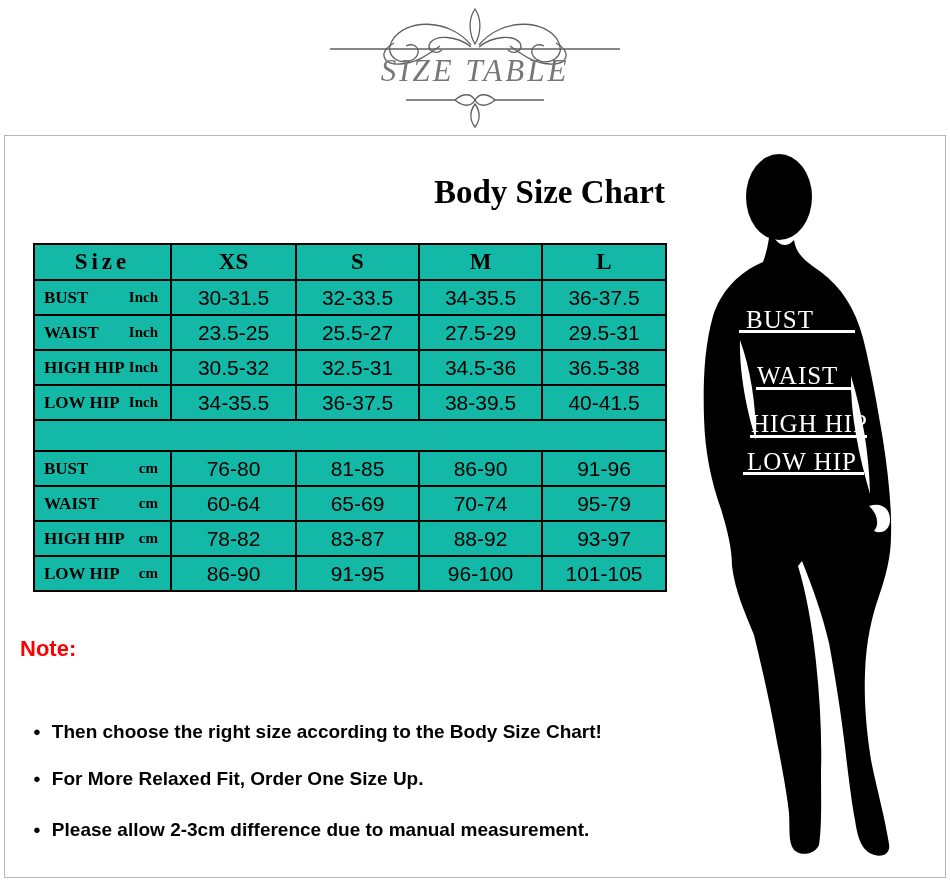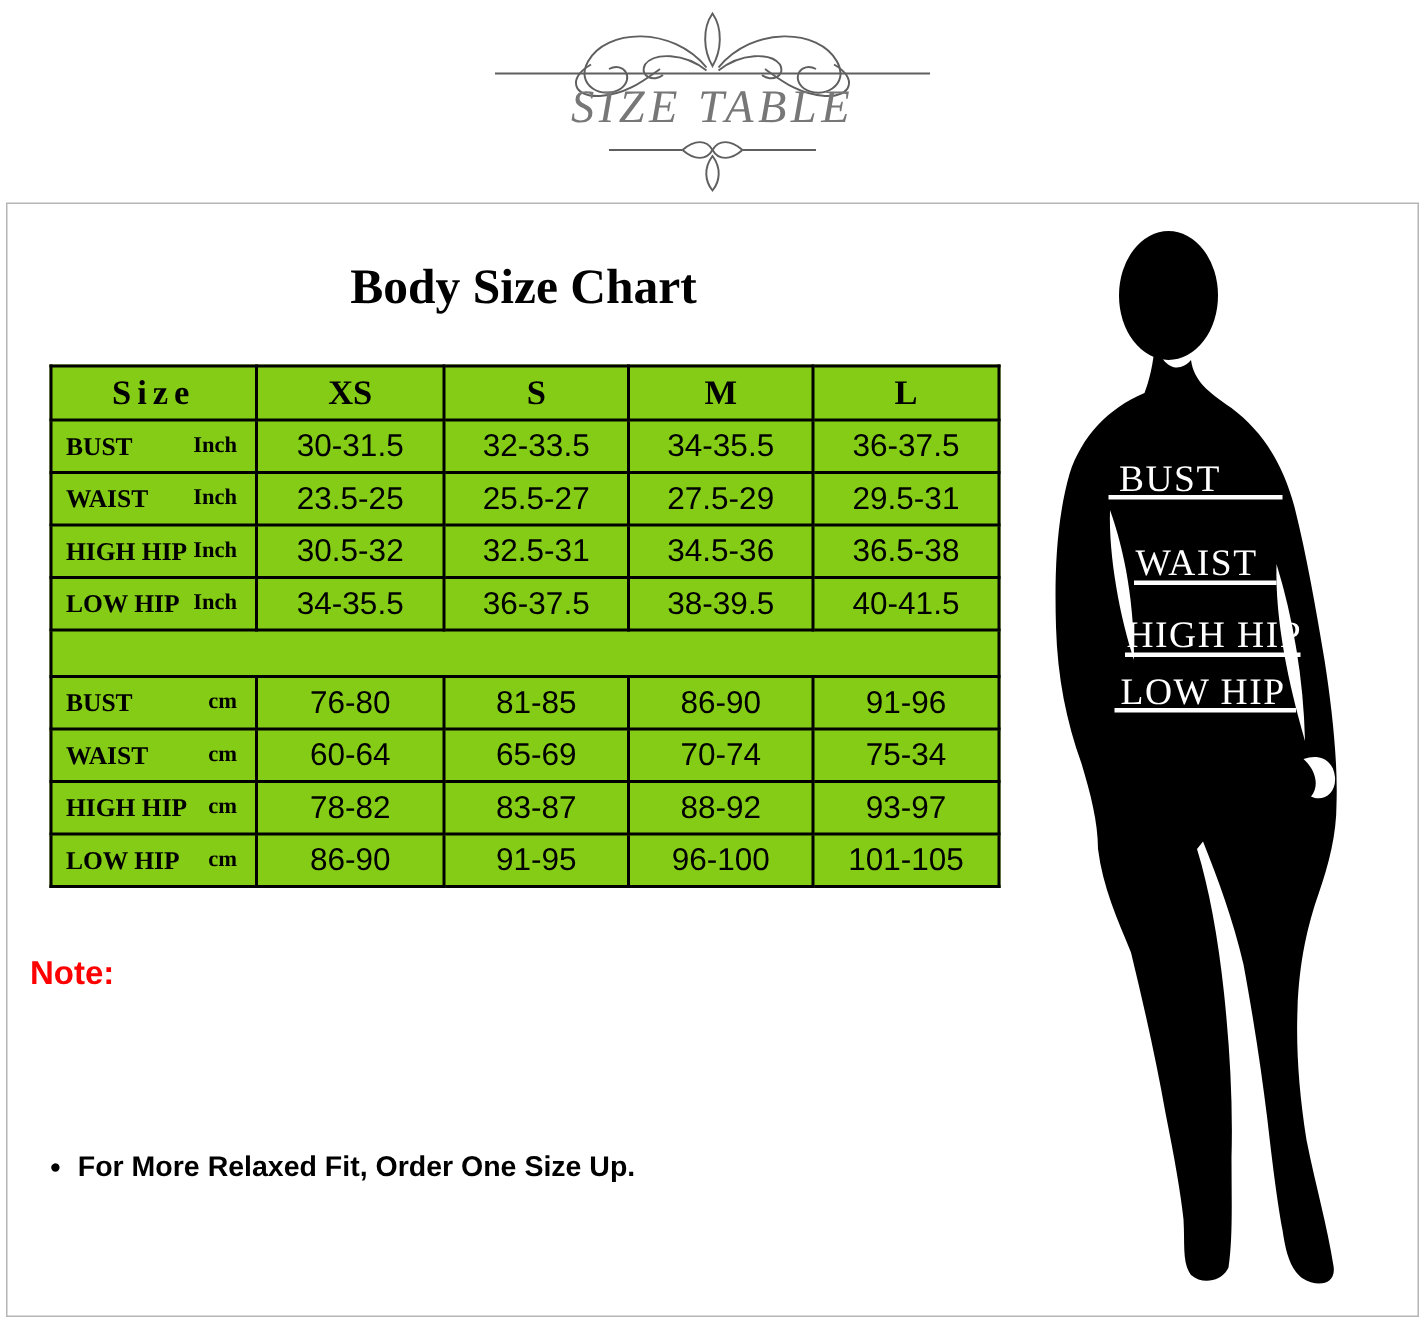--- a/index.html
+++ b/index.html
@@ -9,26 +9,26 @@
   
   .ornament-svg{position:absolute;left:320px;top:5px;}
   .brand-text{position:absolute;left:320px;top:53px;width:310px;text-align:center;
               font-family:"Liberation Serif",serif;font-style:italic;font-size:31px;
               letter-spacing:3px;color:#777;}
 
   
   .panel{position:absolute;left:4px;top:135px;width:940px;height:741px;
          border:1px solid #b5b5b5;background:#fff;}
 
-  .page-title{position:absolute;left:33px;top:174px;width:632px;text-align:center;
+  .page-title{position:absolute;left:33px;top:174px;width:632px;text-align:right;
               font-family:"Liberation Serif",serif;font-weight:700;font-size:33px;color:#000;}
 
   
   table.size-table{position:absolute;left:33px;top:243px;border-collapse:collapse;
-                   table-layout:fixed;background:#84cc16;}
+                   table-layout:fixed;background:#14b8a6;}
   table.size-table td{border:2px solid #000;padding:0;color:#000;overflow:hidden;}
   tr.head-row td{height:34px;font-family:"Liberation Serif",serif;font-weight:700;
                  font-size:23px;text-align:center;vertical-align:middle;}
   td.size-head{text-align:left;padding-left:13px;font-size:22px;letter-spacing:4px;}
   tr.data-row td{height:33px;vertical-align:middle;}
   td.label-cell{font-family:"Liberation Serif",serif;font-weight:700;}
   .label-wrap{display:flex;justify-content:space-between;align-items:center;
               padding:0 12px 0 9px;}
   .row-label{font-size:17px;letter-spacing:0px;white-space:nowrap;}
   .row-unit{font-size:15px;}
@@ -160,21 +160,21 @@
     <tr class="data-row">
       <td class="label-cell">
             <div class="label-wrap">
         <span class="row-label">WAIST</span>
         <span class="row-unit">cm</span>
             </div>
           </td>
       <td class="value-cell">60-64</td>
       <td class="value-cell">65-69</td>
       <td class="value-cell">70-74</td>
-      <td class="value-cell">75-34</td>
+      <td class="value-cell">95-79</td>
     </tr>
     <tr class="data-row">
       <td class="label-cell">
             <div class="label-wrap">
         <span class="row-label">HIGH HIP</span>
         <span class="row-unit">cm</span>
             </div>
           </td>
       <td class="value-cell">78-82</td>
       <td class="value-cell">83-87</td>
@@ -190,21 +190,23 @@
           </td>
       <td class="value-cell">86-90</td>
       <td class="value-cell">91-95</td>
       <td class="value-cell">96-100</td>
       <td class="value-cell">101-105</td>
     </tr>
   </tbody>
     </table>
 
   <div class="note-heading">Note:</div>
+  <div class="note-item n1"><span class="bullet">●</span><span>Then choose the right size according to the Body Size Chart!</span></div>
   <div class="note-item n2"><span class="bullet">●</span><span>For More Relaxed Fit, Order One Size Up.</span></div>
+  <div class="note-item n3"><span class="bullet">●</span><span>Please allow 2-3cm difference due to manual measurement.</span></div>
 
   <svg class="figure-svg" width="270" height="740" viewBox="680 138 270 740">
     <g fill="#000000">
       <ellipse cx="779" cy="197" rx="33" ry="43"></ellipse>
       <path d="M770 228 C769 243 766 254 763 262 C739 272 721 291 713 316 C704 348 703 383 704 418 C705 452 711 481 721 509 C727 529 732 548 732 566 C735 591 745 613 754 635 C763 672 771 708 777 742 C783 772 787 795 789 813 C790 830 788 842 794 850 C802 857 815 854 819 845 C822 825 821 798 821 772 C822 736 820 700 816 662 C812 625 806 592 798 566 L802 561 C812 586 822 613 829 643 C836 681 841 714 845 747 C849 782 852 804 855 820 C857 834 860 846 868 852 C879 859 891 856 889 844 C885 818 877 790 871 760 C866 728 864 700 865 673 C866 641 872 616 879 596 C886 576 891 556 891 536 C892 508 888 472 883 440 C877 404 871 370 863 338 C855 308 841 287 821 272 C805 261 796 254 794 240 C787 248 776 248 770 228 Z"></path>
     </g>
     <g fill="#ffffff">
       <path d="M740 340 C750 368 756 402 756 440 C747 413 739 372 740 340 Z"></path>
       <path d="M851 376 C862 412 869 452 870 494 C859 456 850 414 851 376 Z"></path>
       <path d="M869 506 C880 502 889 507 890 518 C891 529 882 535 874 531 C880 524 877 513 869 506 Z"></path>

